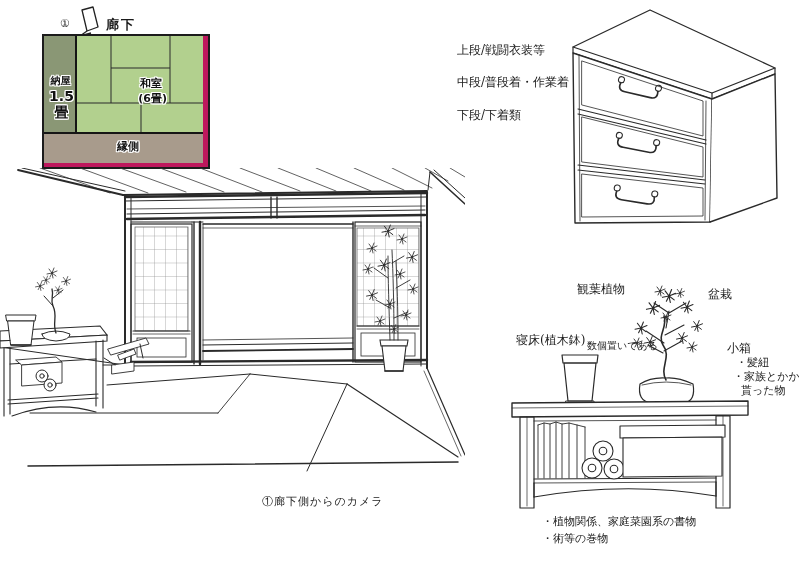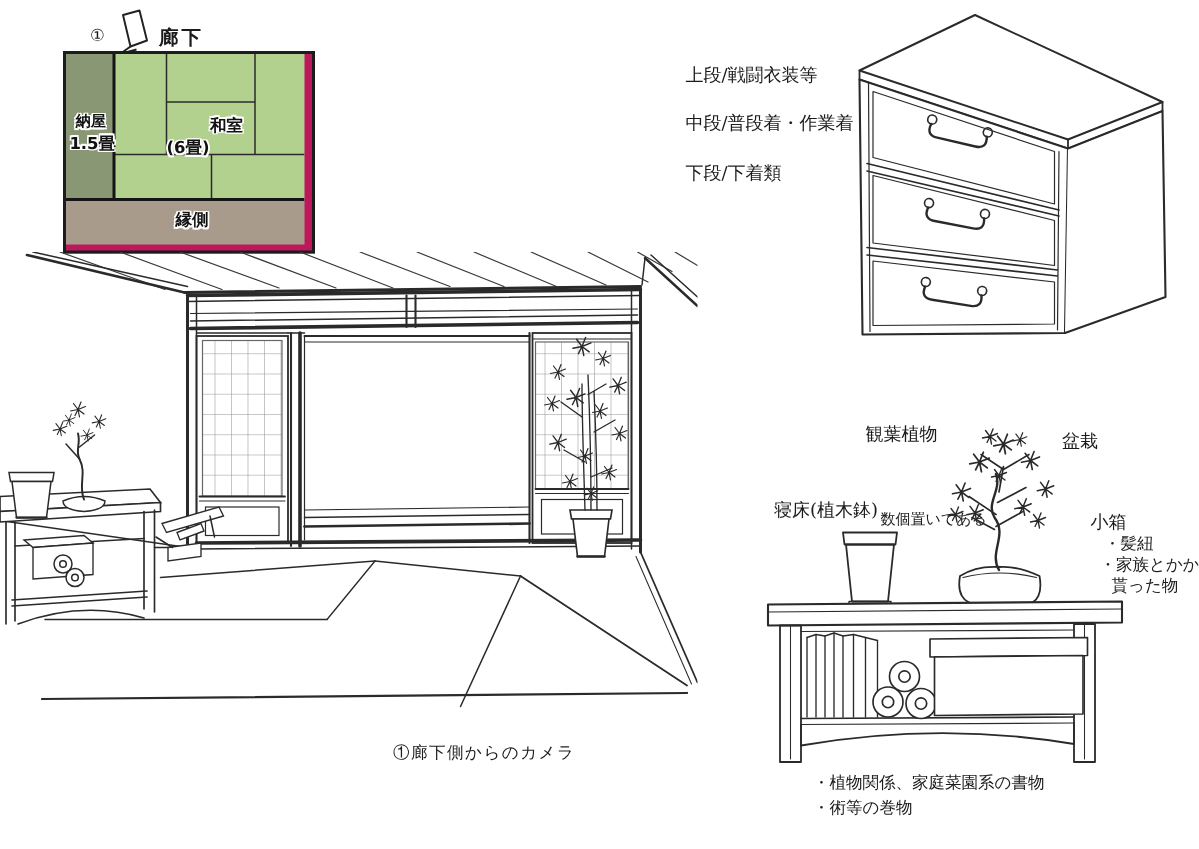--- a/index.html
+++ b/index.html
@@ -39,23 +39,23 @@
         <line x1="67" y1="32" x2="126" y2="32"></line>
         <line x1="32" y1="67" x2="159" y2="67"></line>
         <line x1="97" y1="67" x2="97" y2="97"></line>
       </g>
       <g stroke="#151515" stroke-width="2">
         <line x1="32" y1="0" x2="32" y2="97"></line>
         <line x1="0" y1="97" x2="159" y2="97"></line>
       </g>
     </svg>
     <div class="abs gothic" style="left:3px;top:38px;width:27px;text-align:center;font-size:10px;">納屋</div>
-    <div class="abs gothic" style="left:1px;top:52px;width:33px;text-align:center;font-size:11px;">1.5畳</div>
+    <div class="abs gothic" style="left:1px;top:52px;width:33px;text-align:center;font-size:14px;">1.5畳</div>
     <div class="abs gothic" style="left:77px;top:40px;width:60px;text-align:center;font-size:11px;">和室</div>
-    <div class="abs gothic" style="left:67px;top:55px;width:56px;text-align:left;font-size:11px;">(6畳)</div>
+    <div class="abs gothic" style="left:67px;top:55px;width:56px;text-align:right;font-size:11px;">(6畳)</div>
     <div class="abs gothic" style="left:0;top:103px;width:168px;text-align:center;font-size:11px;">縁側</div>
   </div>
 
   <svg class="abs" style="left:0;top:168px;" width="465" height="332" viewBox="0 0 465 332">
     <defs>
       <pattern id="shoji" patternUnits="userSpaceOnUse" width="11" height="13.5">
         <path d="M11,0 L0,0 0,13.5" fill="none" stroke="#8f8f8f" stroke-width="0.7"></path>
       </pattern>
       <g id="lf" stroke="#2a2a2a" stroke-width="0.8" fill="none">
         <path d="M0,0 L2,-5 M0,0 L-3,-4 M0,0 L5,-2 M0,0 L-5,1 M0,0 L4,3 M0,0 L-2,4 M0,0 L1,5"></path>

